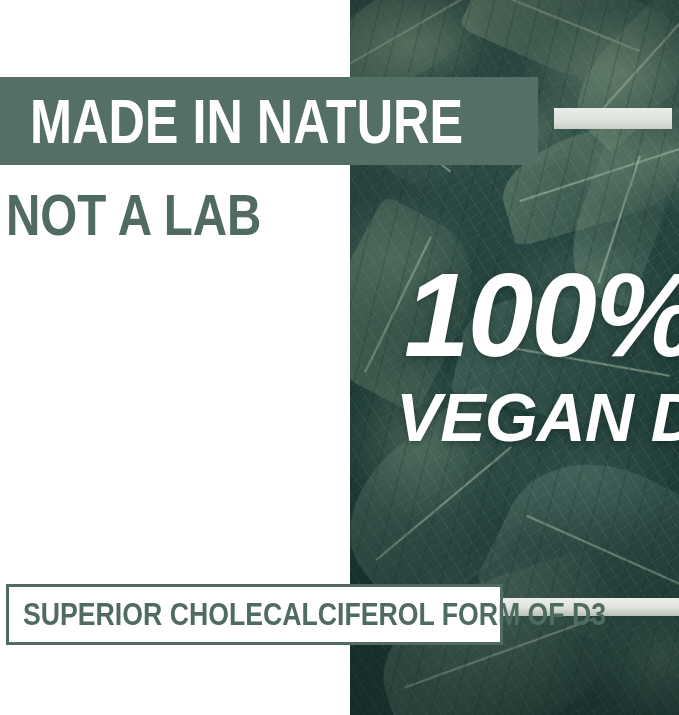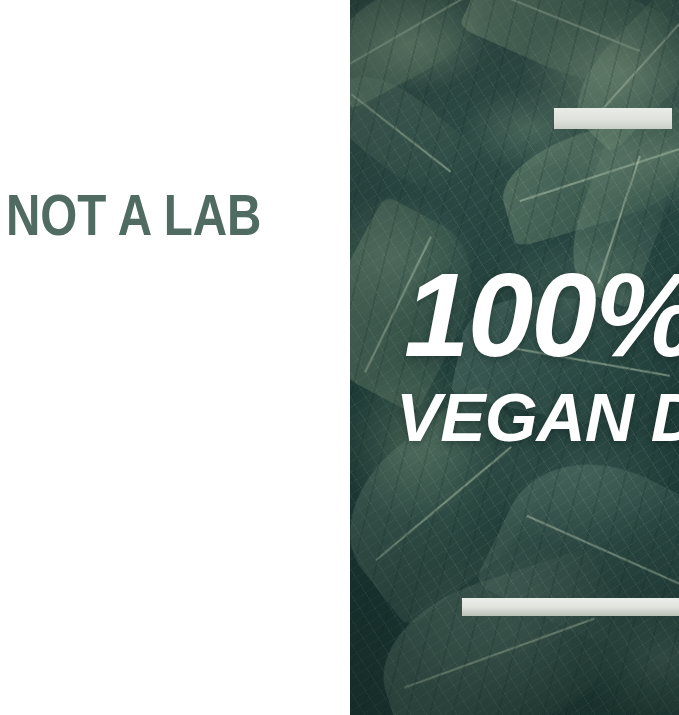--- a/index.html
+++ b/index.html
@@ -248,23 +248,29 @@
     <div class="leaf l8"></div>
     <div class="leaf l9"></div>
     <div class="leaf l10"></div>
     <div class="leaf l11"></div>
     <div class="photo-veins"></div>
     <div class="photo-shade"></div>
   </div>
 
   <div class="white-panel"></div>
 
+  <div class="headline-band">
+    <span class="headline-text">MADE IN NATURE</span>
+  </div>
   <div class="headline-dash"></div>
 
   <div class="subhead">NOT A LAB</div>
 
 
   <div class="claim-100">100%</div>
   <div class="claim-vegan">VEGAN D3</div>
 
   <div class="bottom-dash"></div>
+  <div class="bottom-banner">
+    <span class="bottom-banner-text">SUPERIOR CHOLECALCIFEROL FORM OF D3</span>
+  </div>
 
 </div>
 
 </body></html>

